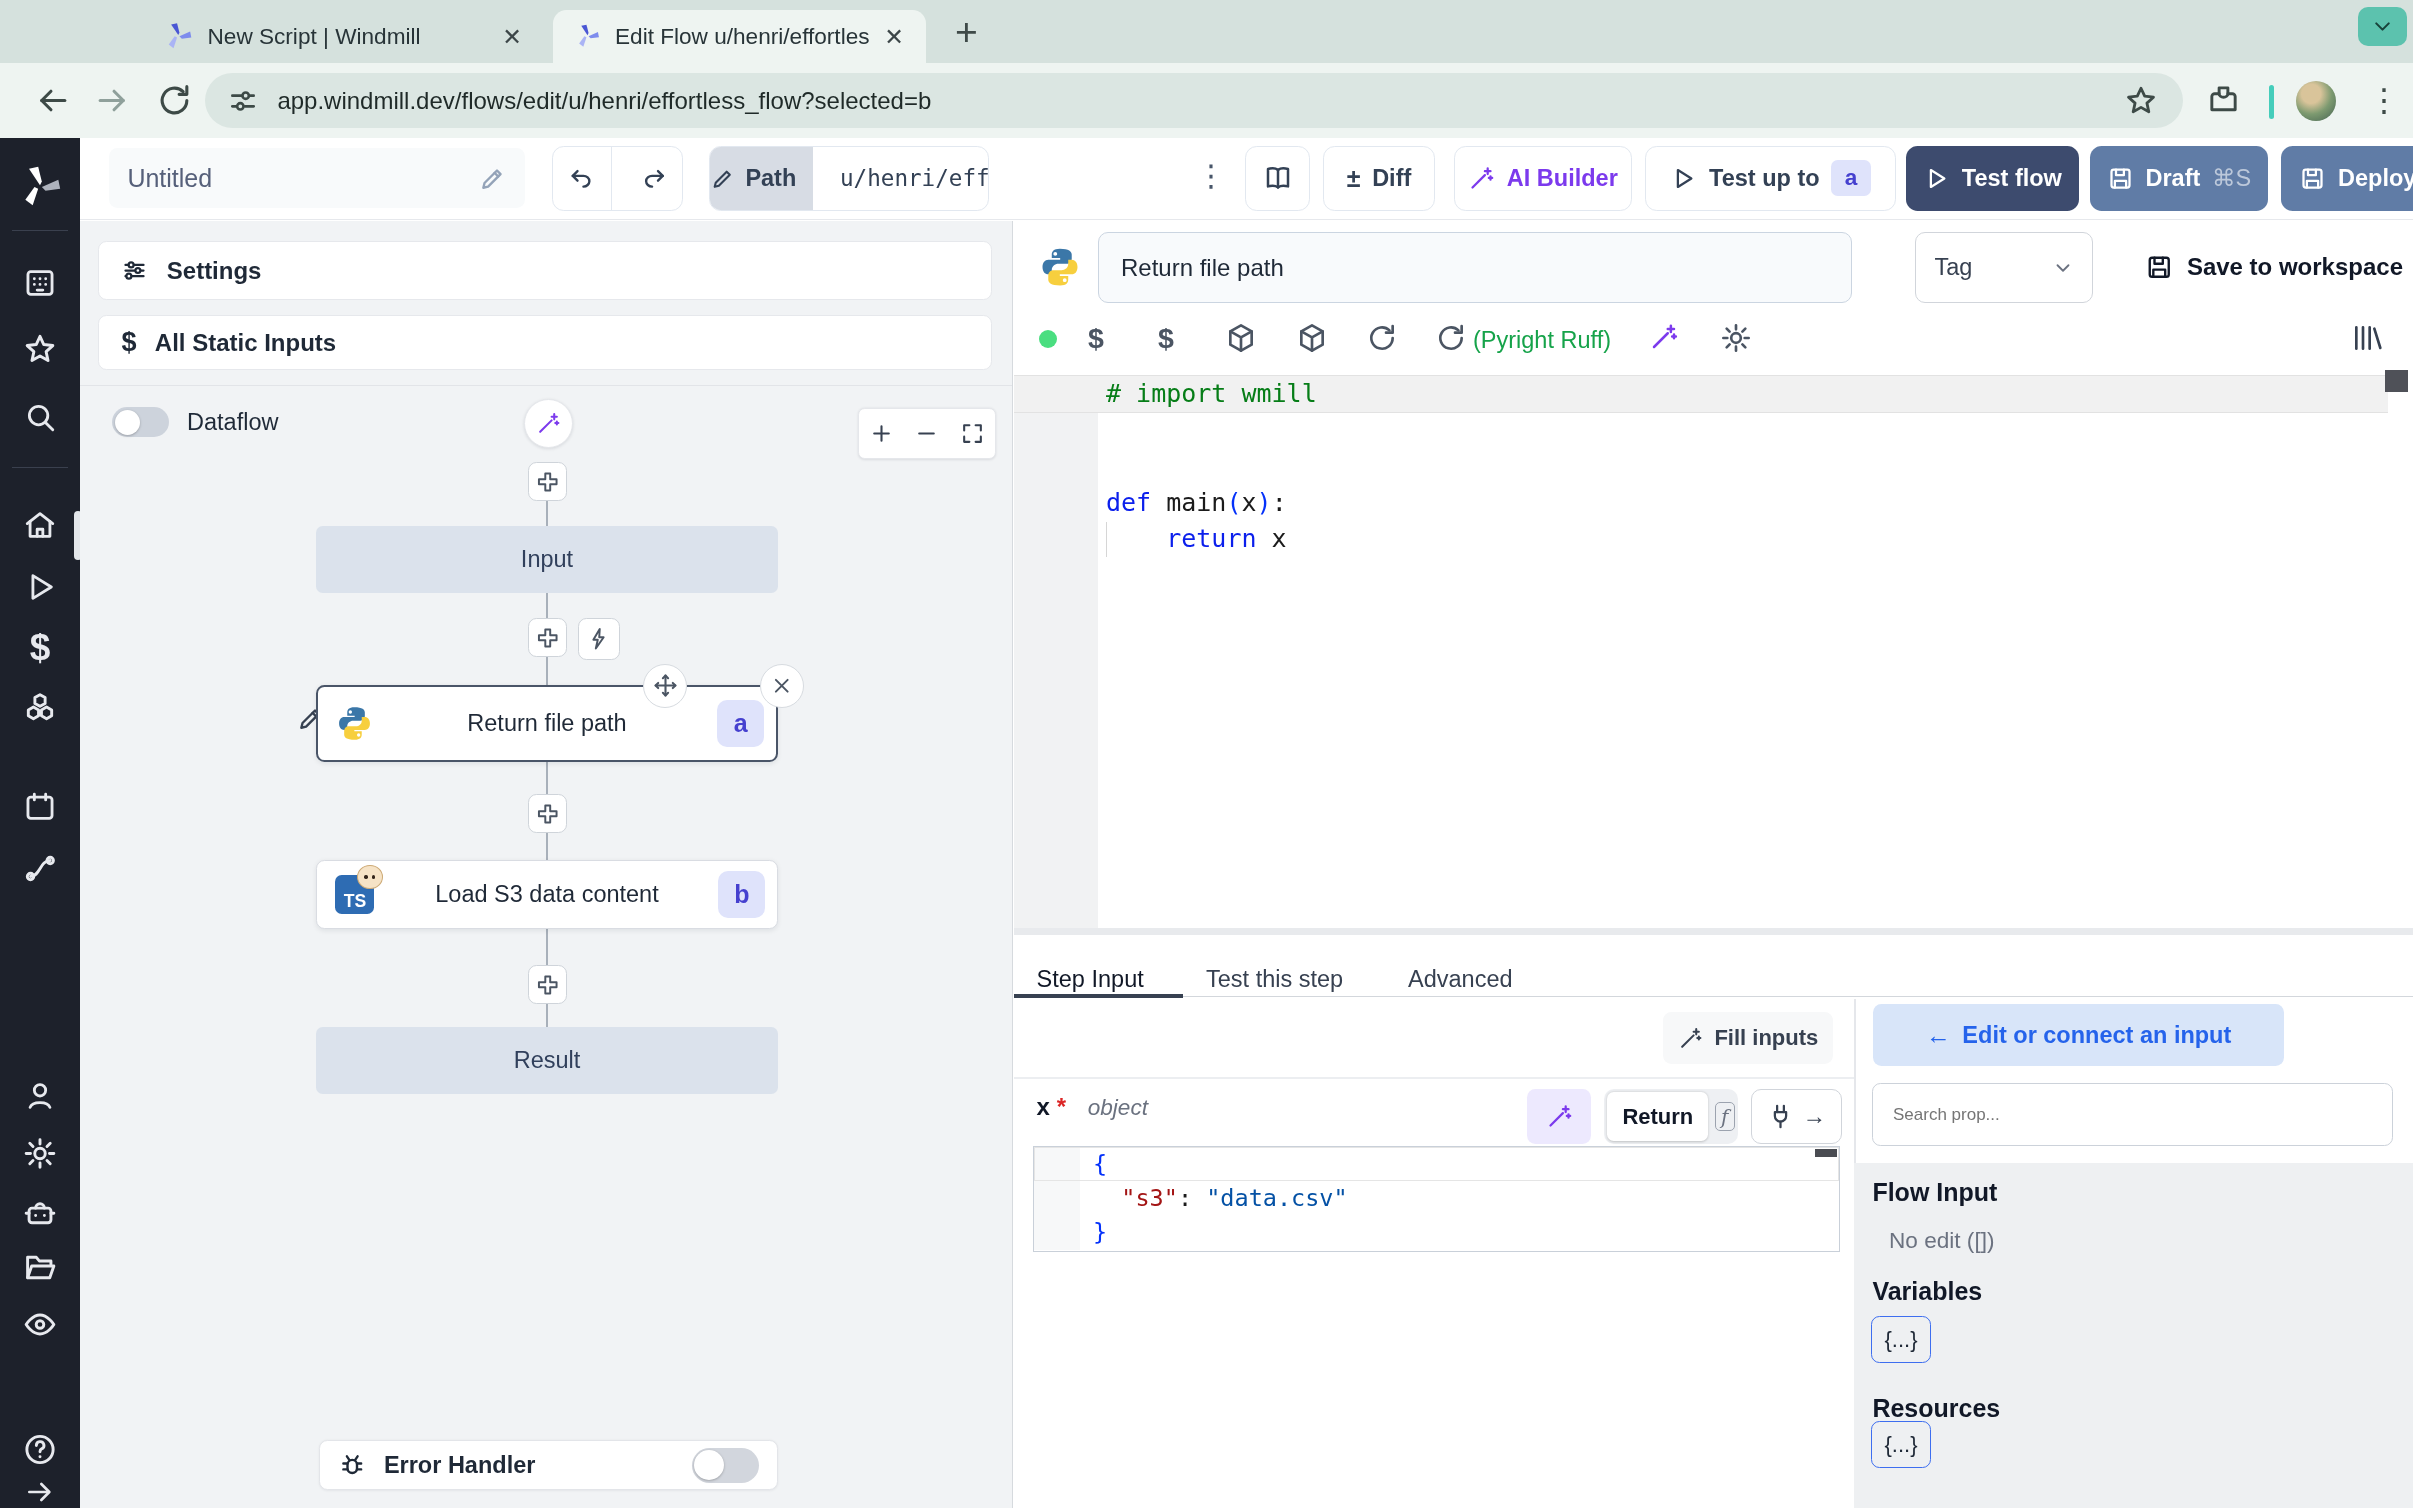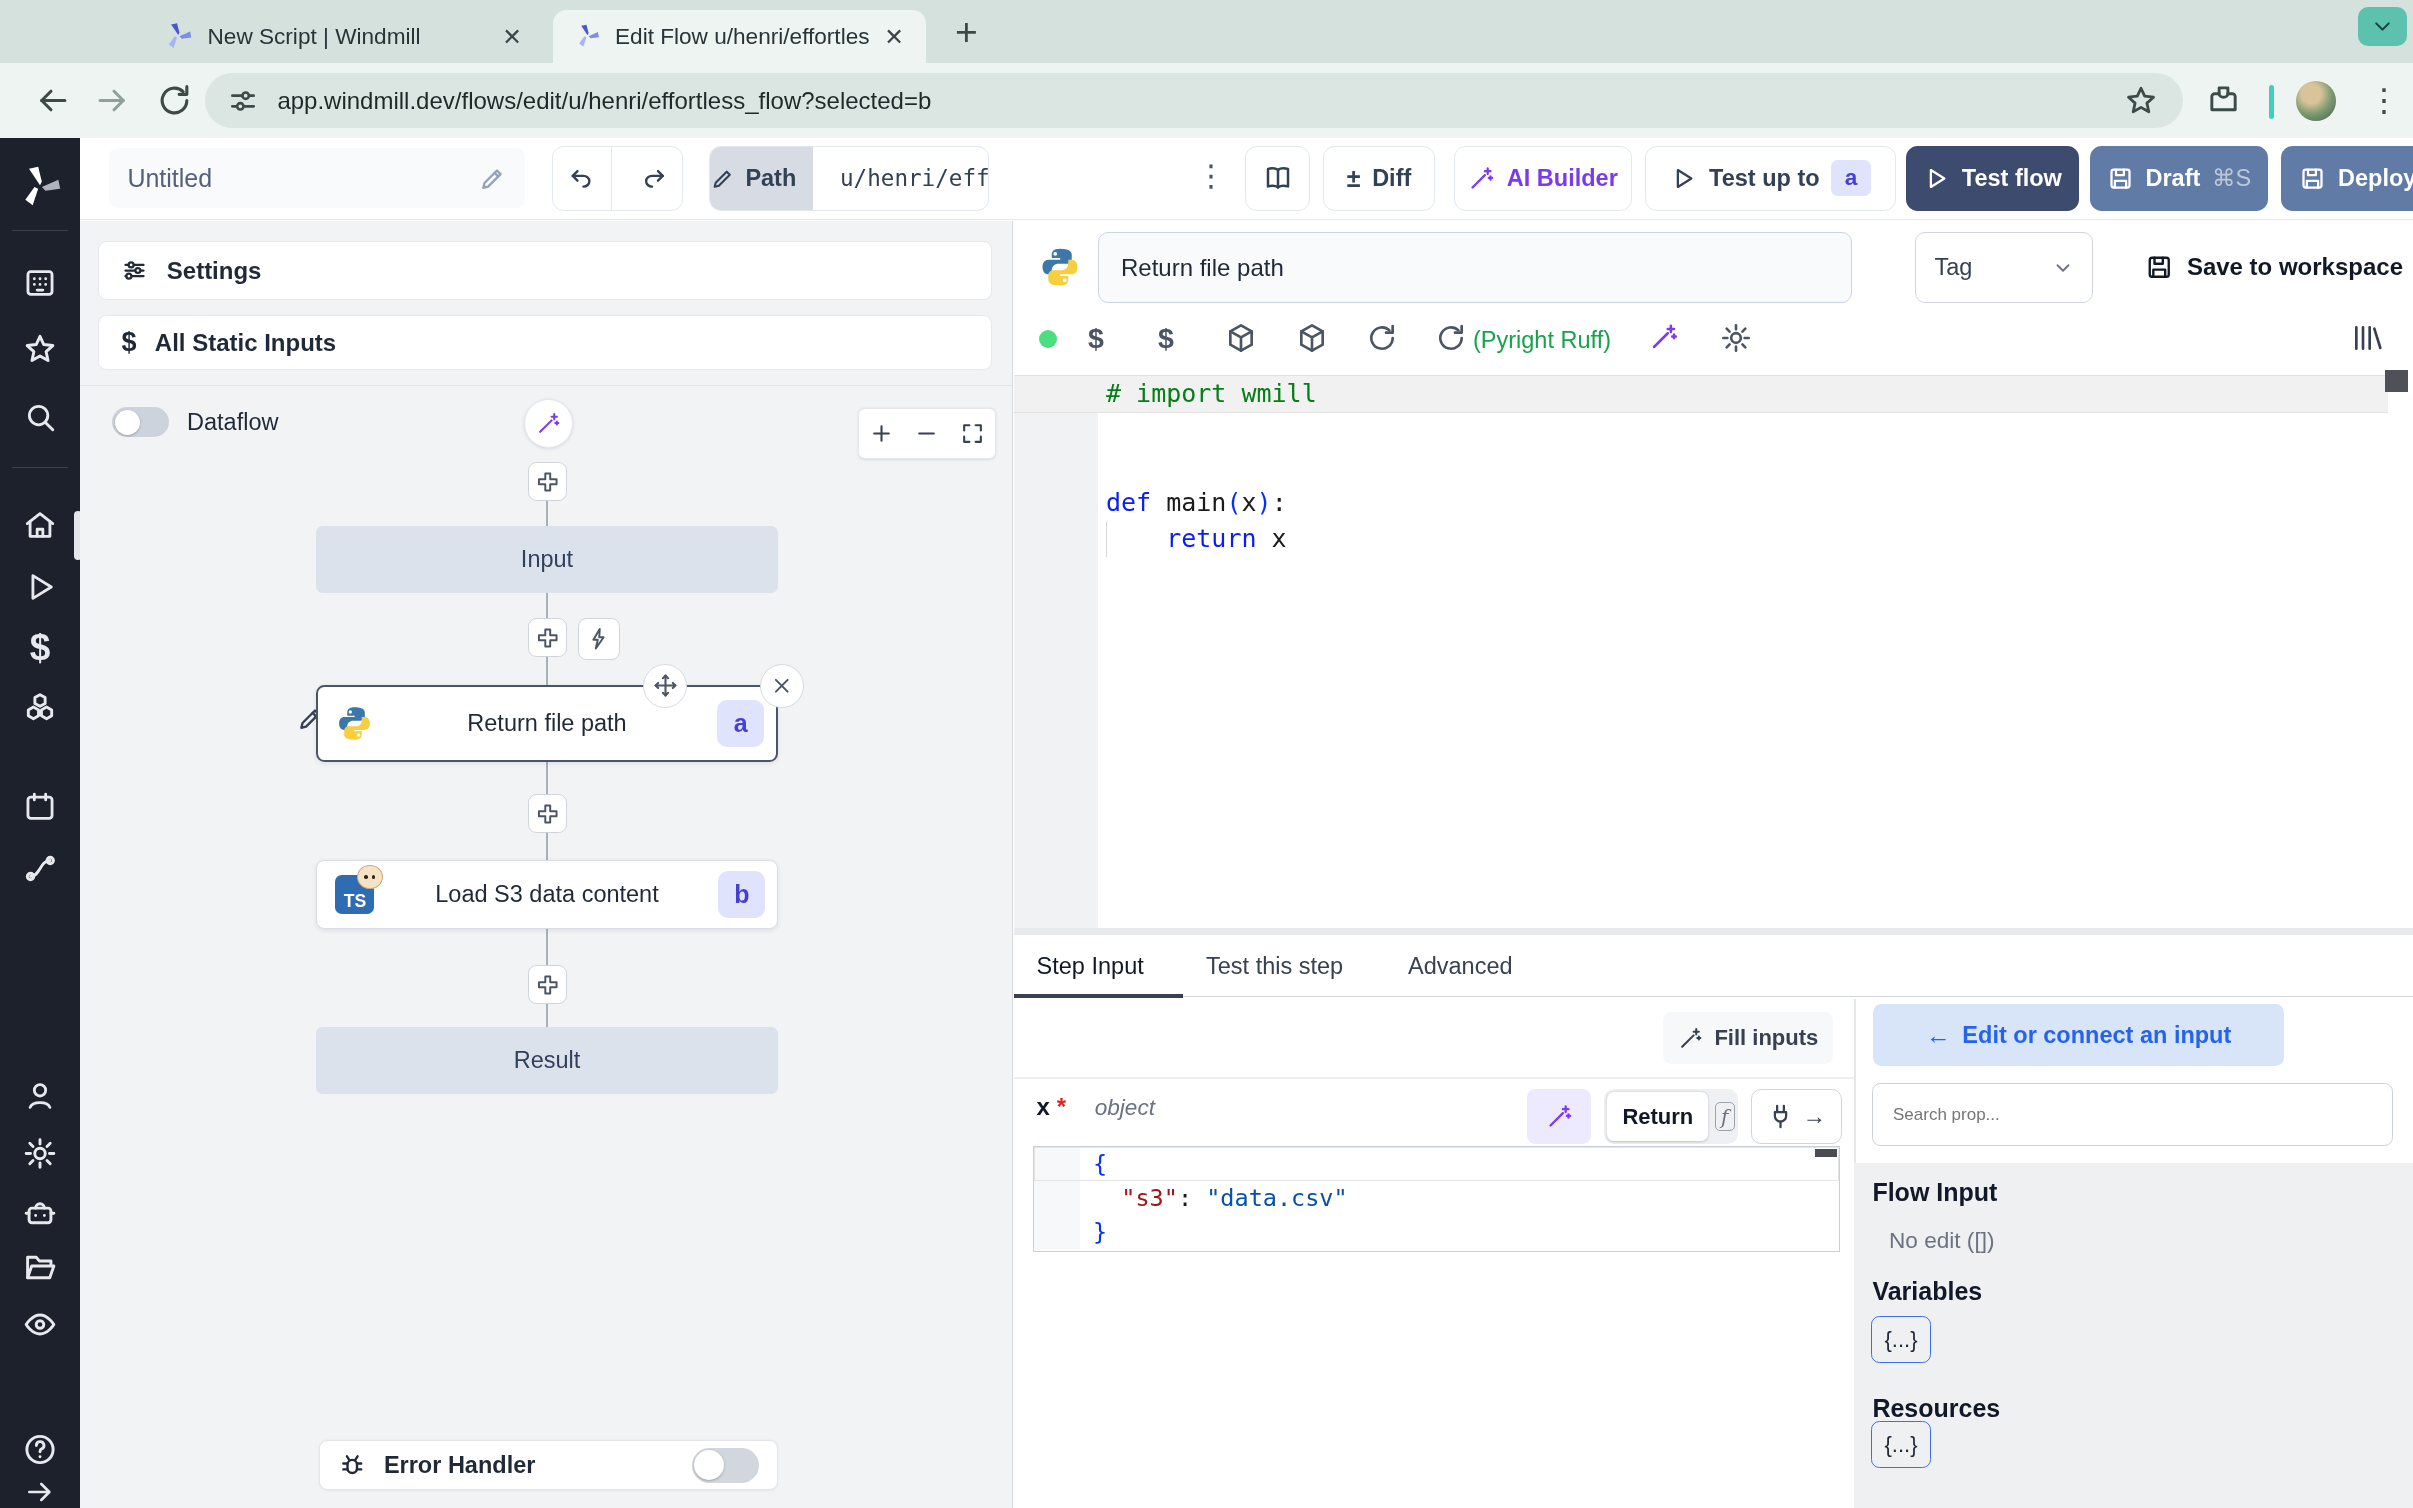--- a/index.html
+++ b/index.html
@@ -51,21 +51,21 @@
   #code{position:absolute;left:0;top:154px;width:1399px;height:553px;background:#fff;font-family:"DejaVu Sans Mono",monospace;font-size:25px}
   #gutter{position:absolute;left:0;top:0;width:84px;height:553px;background:#f1f2f3}
   .cl{position:relative;height:36px;line-height:36px;padding-left:92px;white-space:pre}
   .cl.hl{background:#f1f1f1;border-top:0.8px solid #e2e2e2;border-bottom:0.8px solid #e2e2e2;margin-right:25px}
   .tk-cmt{color:#067d17}.tk-kw{color:#0b1fec}.tk-br{color:#0431fa}.tk-pl{color:#1b1b1b}
   .tk-key{color:#a31515}.tk-str{color:#0451a5}
   #guide{position:absolute;left:92px;top:147px;height:35px;border-left:1.7px solid #d6d6d6}
   #mmthumb{position:absolute;right:5px;top:149px;width:23.5px;height:22px;background:#4f5158}
   #divband{position:absolute;left:0;top:707px;width:1399px;height:6.7px;background:#e8eaed}
   #tabsrow{position:absolute;left:0;top:714px;width:1399px;height:62px;border-bottom:1.7px solid #d3d7dc;box-sizing:border-box}
-  .btab{position:absolute;top:18px;font-size:23.5px;color:#374151}
+  .btab{position:absolute;top:31px;font-size:23.5px;color:#374151}
   #tabul{position:absolute;left:0;top:59px;width:169px;height:4.2px;background:#374151}
   #colsep{position:absolute;left:840px;top:778px;width:1.7px;height:510px;background:#e5e7eb}
   #hsep{position:absolute;left:0;top:856px;width:840px;height:1.7px;background:#eceef1}
   #fillbtn{position:absolute;left:649px;top:791px;width:170px;height:52px;background:#f7f8f9;border-radius:8.4px;display:flex;align-items:center;justify-content:center;gap:11.7px;font-size:22px;font-weight:600;color:#374151}
   #argrow{position:absolute;left:22.6px;top:872px;display:flex;align-items:baseline;gap:6.7px}
   #wandbtn{position:absolute;left:513px;top:868px;width:64px;height:55px;background:#ede9fe;border-radius:8.4px;color:#7c3aed;display:flex;align-items:center;justify-content:center}
   #staticgrp{position:absolute;left:590px;top:868px;width:134px;height:55px;background:#eef0f3;border-radius:10px;display:flex;align-items:center;padding:0 3.4px;box-sizing:border-box;gap:6.7px}
   #staticpill{background:#fff;border-radius:6.7px;height:49px;padding:0 15px;display:flex;align-items:center;font-size:22px;font-weight:600;color:#111827;box-shadow:0 0.8px 2.5px rgba(0,0,0,.2)}
   #fnbox{width:28.5px;height:28.5px;border:1.7px solid #9ca3af;border-radius:5px;color:#6b7280;font-family:"DejaVu Serif",serif;font-style:italic;font-size:20px;display:flex;align-items:center;justify-content:center;box-sizing:border-box}
   #plugbtn{position:absolute;left:737px;top:868px;width:91px;height:55px;border:1.7px solid #d1d5db;border-radius:10px;display:flex;align-items:center;justify-content:center;gap:8.4px;color:#374151;box-sizing:border-box}
@@ -515,21 +515,21 @@
       <path d="M4 20L15 9"></path>
         <path d="M17.5 3v5M15 5.5h5"></path>
         <path d="M20 10v3M18.5 11.5h3"></path>
     </svg>
     <span>Fill inputs</span>
   </div>
 
   <div id="argrow">
     <span style="font-size:24px;font-weight:700;color:#111827">x</span>
     <span style="font-size:24px;font-weight:700;color:#dc2626">*</span>
-    <span style="font-size:22.6px;font-style:italic;color:#6b7280;margin-left:22px">object</span>
+    <span style="font-size:22.6px;font-style:italic;color:#6b7280;margin-left:15px">object</span>
   </div>
   <div id="wandbtn">
     <svg class="ic" width="27" height="27" viewBox="0 0 24 24">
       <path d="M4 20L15 9"></path>
         <path d="M17.5 3v5M15 5.5h5"></path>
         <path d="M20 10v3M18.5 11.5h3"></path>
     </svg>
   </div>
   <div id="staticgrp">
     <div id="staticpill">Return</div>

